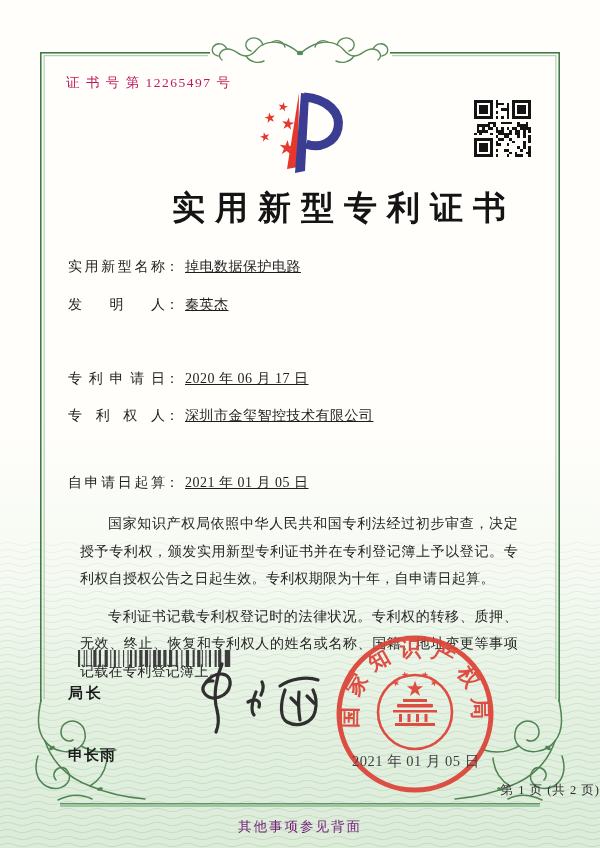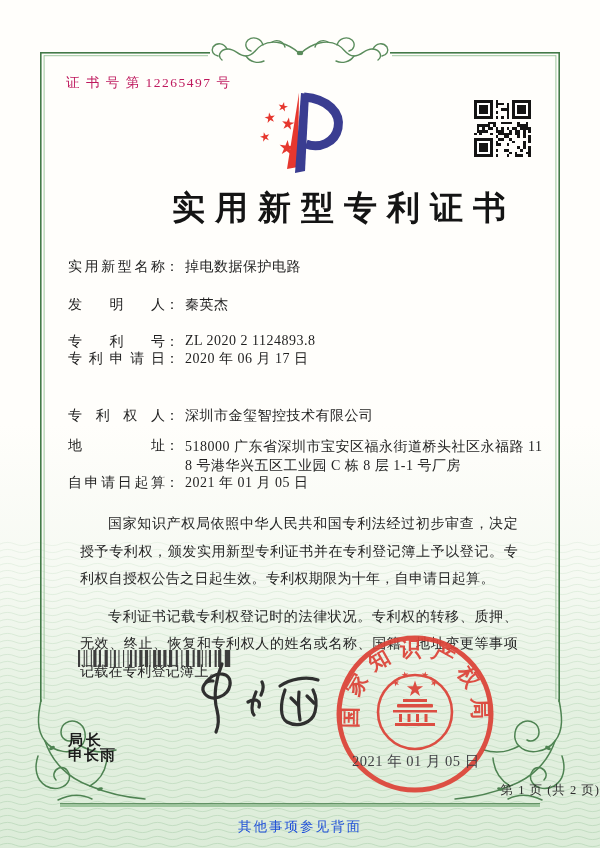--- a/index.html
+++ b/index.html
@@ -11,40 +11,40 @@
     background:linear-gradient(180deg,rgba(255,255,255,0) 50%,rgba(228,241,226,.35) 68%,rgba(219,236,216,.75) 84%,rgba(214,233,211,.85) 100%);}
   #waves{left:0;top:540px;z-index:0;}
   #frame{left:0;top:0;z-index:1;}
   .content{z-index:2;}
   .cert-no{left:66px;top:74px;font-size:13.5px;letter-spacing:1.5px;color:#be185d;z-index:2;}
   .title{left:0;top:186px;width:600px;text-align:center;font-size:33px;font-weight:bold;
          letter-spacing:10px;color:#141414;z-index:2;margin-left:44px;}
   .frow{left:68px;font-size:14px;color:#1f1f1f;z-index:2;white-space:nowrap;}
   .flabel{display:inline-block;width:97px;text-align:justify;text-align-last:justify;vertical-align:top;}
   .fsep{display:inline-block;vertical-align:top;}
-  .fvalue{display:inline-block;margin-left:6px;letter-spacing:.5px;vertical-align:top;}
+  .fvalue{display:inline-block;margin-left:6px;letter-spacing:.5px;vertical-align:top;text-decoration:underline;}
   .fvalue.wrap{white-space:normal;width:360px;line-height:19px;word-break:break-all;}
   .grant2{left:285px;}
   .grant2 .flabel{width:88px;}
   .paras{left:70px;top:500px;width:458px;z-index:2;font-size:14px;line-height:27.5px;
          color:#262626;text-align:justify;}
   .paras p{margin:10px;text-indent:2em;letter-spacing:.3px;}
   #barcode{left:78px;top:650px;z-index:2;}
   .director-title{left:68px;top:684px;font-size:15px;font-weight:600;letter-spacing:3px;
-        font-family:"Liberation Sans","DejaVu Sans",sans-serif;color:#1d1d1d;z-index:2;margin-top:47px;}
+        font-family:"Liberation Sans","DejaVu Sans",sans-serif;color:#1d1d1d;z-index:2;}
   .director-name{left:68px;top:746px;font-size:15px;font-weight:600;letter-spacing:1px;
         font-family:"Liberation Sans","DejaVu Sans",sans-serif;color:#1d1d1d;z-index:2;}
   #signature{left:188px;top:652px;z-index:2;}
   #seal{left:330px;top:628px;z-index:2;}
   .seal-date{left:352px;top:752px;width:130px;font-size:14.5px;letter-spacing:.5px;
         color:#3f3f43;z-index:3;}
   .page-info{left:0;top:782px;width:600px;text-align:right;font-size:12.5px;
         letter-spacing:1px;color:#2e2e2e;z-index:2;}
   .footer-note{left:0;top:818px;width:600px;text-align:center;font-size:13.5px;
-        letter-spacing:2px;color:#1d4ed8;z-index:2;}
+        letter-spacing:2px;color:#701a75;z-index:2;}
   #qr{left:474px;top:100px;z-index:2;}
   #logo{left:250px;top:84px;z-index:2;}
 </style>
 </head>
 <body>
 
 <div class="page">
 
   <div class="abs bg-tint"></div>
   <svg id="waves" class="abs" width="600" height="308" viewBox="0 0 600 308">
@@ -271,31 +271,25 @@
     </svg>
 
   <div class="abs title content">实用新型专利证书</div>
 
   <div class="abs frow" style="top:258px">
     <span class="flabel">实用新型名称</span><span class="fsep">：</span><span class="fvalue">掉电数据保护电路</span>
   </div>
   <div class="abs frow" style="top:296px">
     <span class="flabel">发明人</span><span class="fsep">：</span><span class="fvalue">秦英杰</span>
   </div>
-  <div class="abs frow" style="top:333px">
-    <span class="flabel">专利号</span><span class="fsep">：</span><span class="fvalue">ZL 2020 2 1124893.8</span>
-  </div>
-  <div class="abs frow" style="top:350px">
+  <div class="abs frow" style="top:370px">
     <span class="flabel">专利申请日</span><span class="fsep">：</span><span class="fvalue">2020 年 06 月 17 日</span>
   </div>
   <div class="abs frow" style="top:407px">
     <span class="flabel">专利权人</span><span class="fsep">：</span><span class="fvalue">深圳市金玺智控技术有限公司</span>
-  </div>
-  <div class="abs frow" style="top:437px">
-    <span class="flabel">地址</span><span class="fsep">：</span><span class="fvalue wrap">518000 广东省深圳市宝安区福永街道桥头社区永福路 118 号港华兴五区工业园 C 栋 8 层 1-1 号厂房</span>
   </div>
   <div class="abs frow" style="top:474px">
     <span class="flabel">自申请日起算</span><span class="fsep">：</span><span class="fvalue">2021 年 01 月 05 日</span>
   </div>
 
   <div class="abs paras">
     <p>国家知识产权局依照中华人民共和国专利法经过初步审查，决定授予专利权，颁发实用新型专利证书并在专利登记簿上予以登记。专利权自授权公告之日起生效。专利权期限为十年，自申请日起算。</p>
     <p>专利证书记载专利权登记时的法律状况。专利权的转移、质押、无效、终止、恢复和专利权人的姓名或名称、国籍、地址变更等事项记载在专利登记簿上。</p>
   </div>
 

